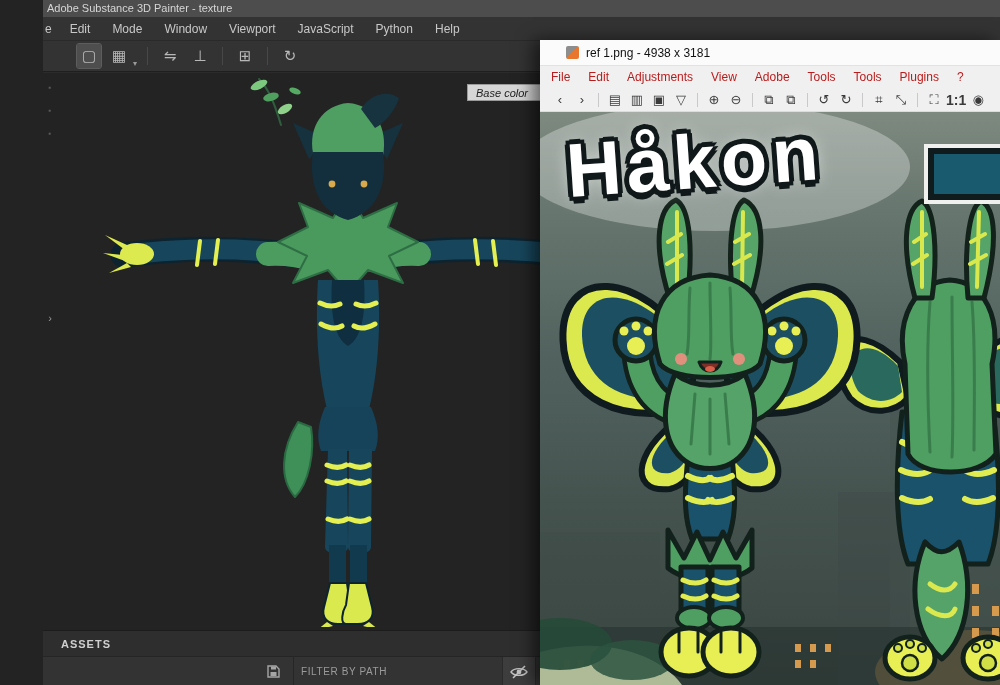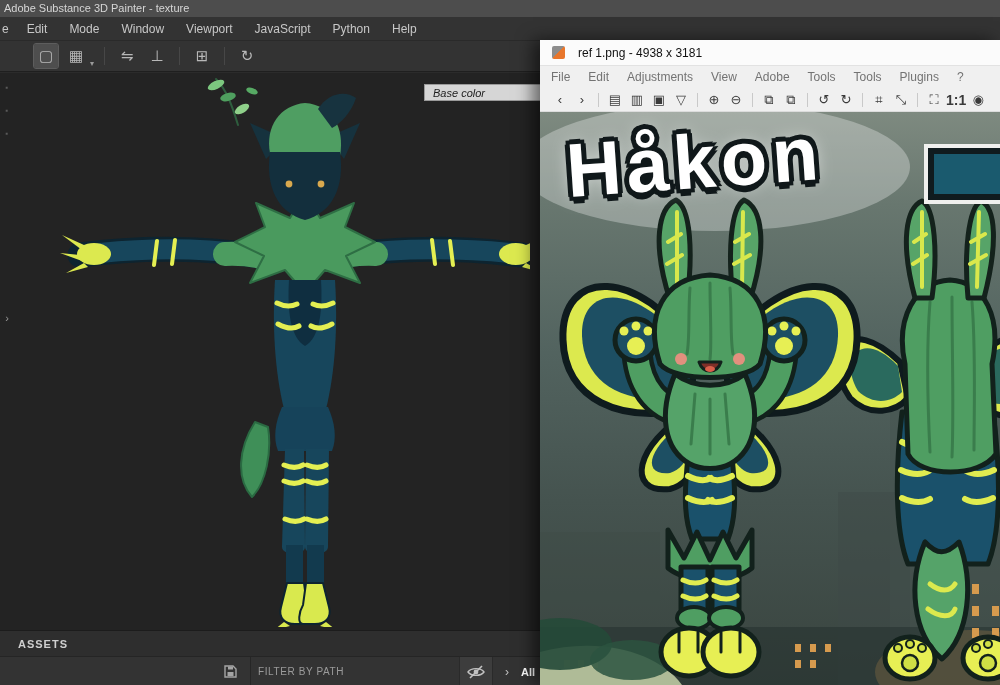--- a/index.html
+++ b/index.html
@@ -1,19 +1,19 @@
 <!DOCTYPE html>
 <html><head>
 <meta charset="utf-8">
 <style>
   * { margin:0; padding:0; box-sizing:border-box; font-family:"Liberation Sans","DejaVu Sans",sans-serif; }
   html,body { width:1000px; height:685px; overflow:hidden; background:#232323; }
 
   
-  .painter { position:absolute; inset:0; background:#2b2b2b; }
+  .painter { position:absolute; inset:0; background:#2b2b2b;margin-left:43px; }
   .p-title { height:17px; background:#4d4d4d; color:#d6d6d6; font-size:11px; line-height:17px; padding-left:4px; }
   .p-menu { height:23px; background:#333; display:flex; align-items:center; color:#c8c8c8; font-size:12px; }
   .p-menu span { padding:0 11px; }
   .p-menu span.partial { padding:0 7px 0 2px; }
   .p-toolbar { height:32px; background:#333; border-top:1px solid #2a2a2a; border-bottom:1px solid #1f1f1f; display:flex; align-items:center; gap:6px; padding-left:34px; color:#b8b8b8; }
   .tb-icon { width:24px; height:24px; display:flex; align-items:center; justify-content:center; font-size:15px; border-radius:2px; position:relative; }
   .tb-icon.active { background:#4e4e4e; outline:1px solid #5d5d5d; }
   .tb-caret { font-size:8px; color:#9a9a9a; margin-left:-4px; align-self:flex-end; padding-bottom:3px; }
   .tb-sep { width:1px; height:18px; background:#474747; margin:0 4px; }
   .p-viewport { position:absolute; left:0; top:73px; right:0; bottom:55px; background:#232323; overflow:hidden; }
@@ -31,23 +31,23 @@
   .icon-save { left:224px; }
   .bar-div { left:250px; width:1px; background:#262626; }
   .lbl-filter { left:258px; }
   .eye-btn { left:459px; width:34px; justify-content:center; background:#3d3d3d; border-left:1px solid #2a2a2a; border-right:1px solid #2a2a2a; }
   .path-chevron { left:505px; color:#c0c0c0; font-size:12px; }
   .lbl-all { left:521px; color:#fff; font-size:11px; font-weight:bold; letter-spacing:0; }
   .bar-div2 { left:546px; width:1px; background:#262626; }
 
   
   .viewer { position:absolute; left:540px; top:40px; width:460px; height:645px; background:#eceff1; box-shadow:-7px 0 16px rgba(0,0,0,.55); z-index:10; }
-  .v-title { height:26px; background:#fbfbfb; display:flex; align-items:center; font-size:12px; color:#111; padding-left:12px; gap:13px; border-bottom:1px solid #e2e2e2; }
+  .v-title { height:26px; background:#fbfbfb; display:flex; align-items:center; font-size:12px; color:#111; padding-left:26px; gap:7px; border-bottom:1px solid #e2e2e2; }
   .v-logo { width:13px; height:13px; border-radius:2px; background:linear-gradient(135deg,#8d8d8d 48%,#e8762c 48%); }
-  .v-menu { height:22px; background:#f0f0f0; display:flex; align-items:center; font-size:12px; color:#737373; padding-left:2px; }
+  .v-menu { height:22px; background:#f0f0f0; display:flex; align-items:center; font-size:12px; color:#b91c1c; padding-left:2px; }
   .v-menu span { padding:0 9px; }
   .v-toolbar { height:24px; background:#f0f0f0; border-bottom:1px solid #dcdcdc; display:flex; align-items:center; padding-left:10px; gap:2px; color:#3a3a3a; }
   .v-tb { min-width:20px; height:20px; display:flex; align-items:center; justify-content:center; font-size:13px; }
   .v-tb.small { font-size:14px; font-weight:bold; }
   .v-sep { width:1px; height:14px; background:#c9c9c9; margin:0 4px; }
   .v-image { position:absolute; left:0; top:72px; right:0; bottom:0; overflow:hidden;
              background:linear-gradient(180deg,#7e8a80 0%,#68776f 16%,#52635f 42%,#45534f 68%,#39443f 100%); }
   .ref-svg { position:absolute; inset:0; width:460px; height:573px; z-index:1; }
   .ref-title { position:absolute; left:26px; top:6px; z-index:3; font-size:76px; font-weight:bold; letter-spacing:5px; color:#fff; transform:rotate(-4deg);
       text-shadow:-5px 0 #10181a, 5px 0 #10181a, 0 -5px #10181a, 0 5px #10181a,

